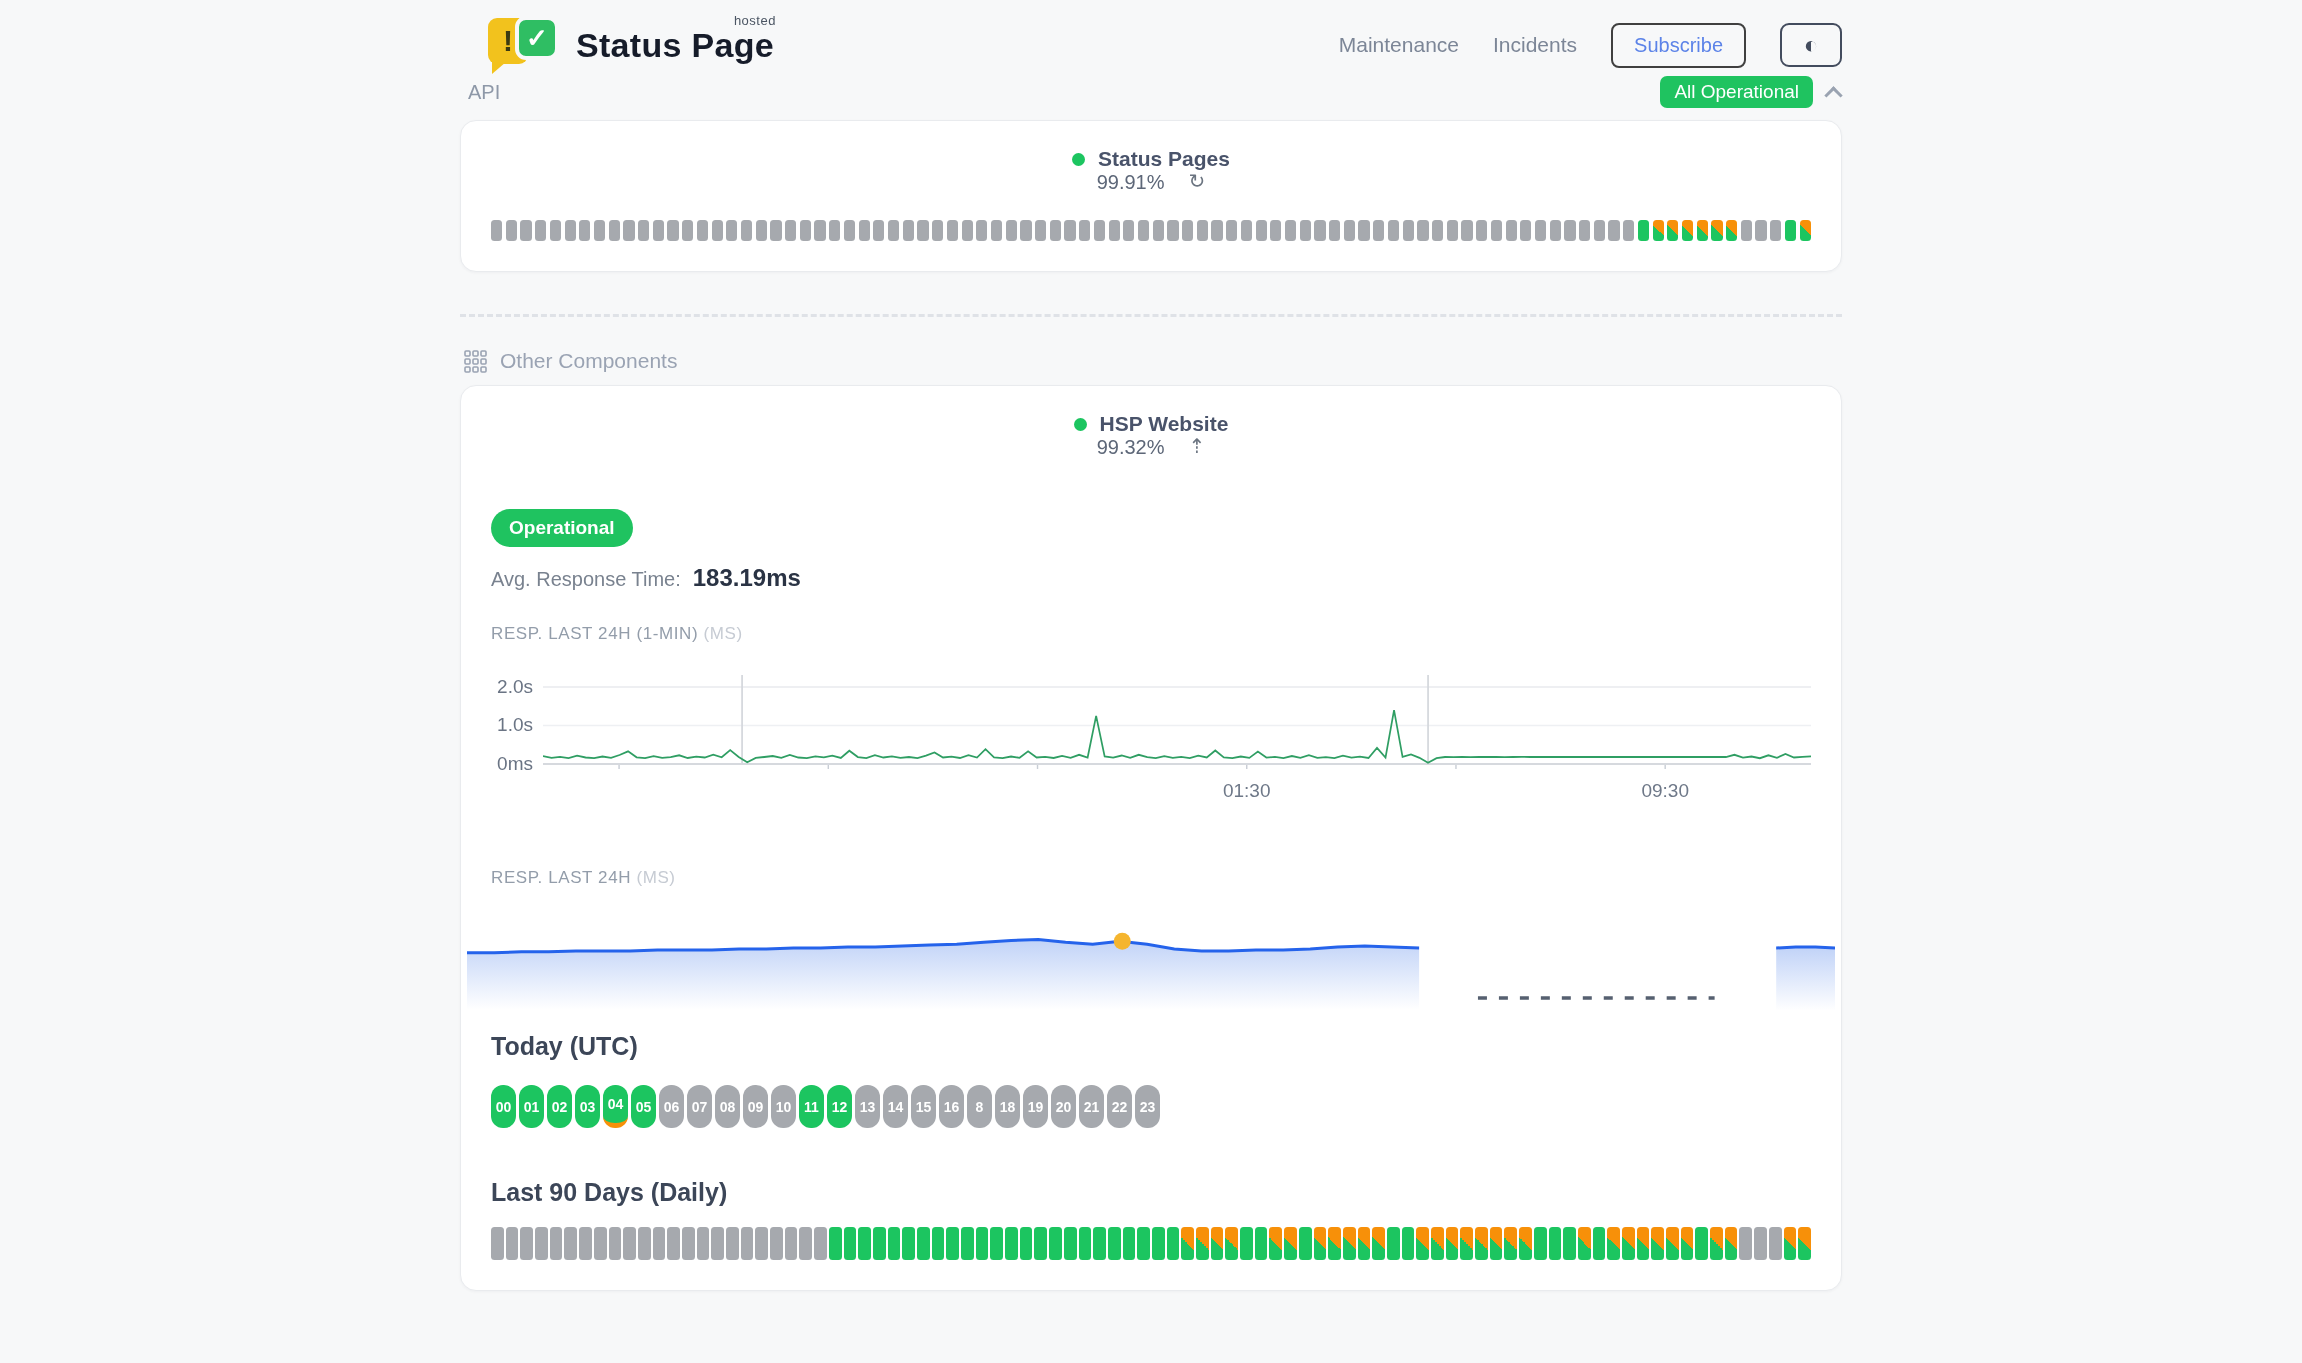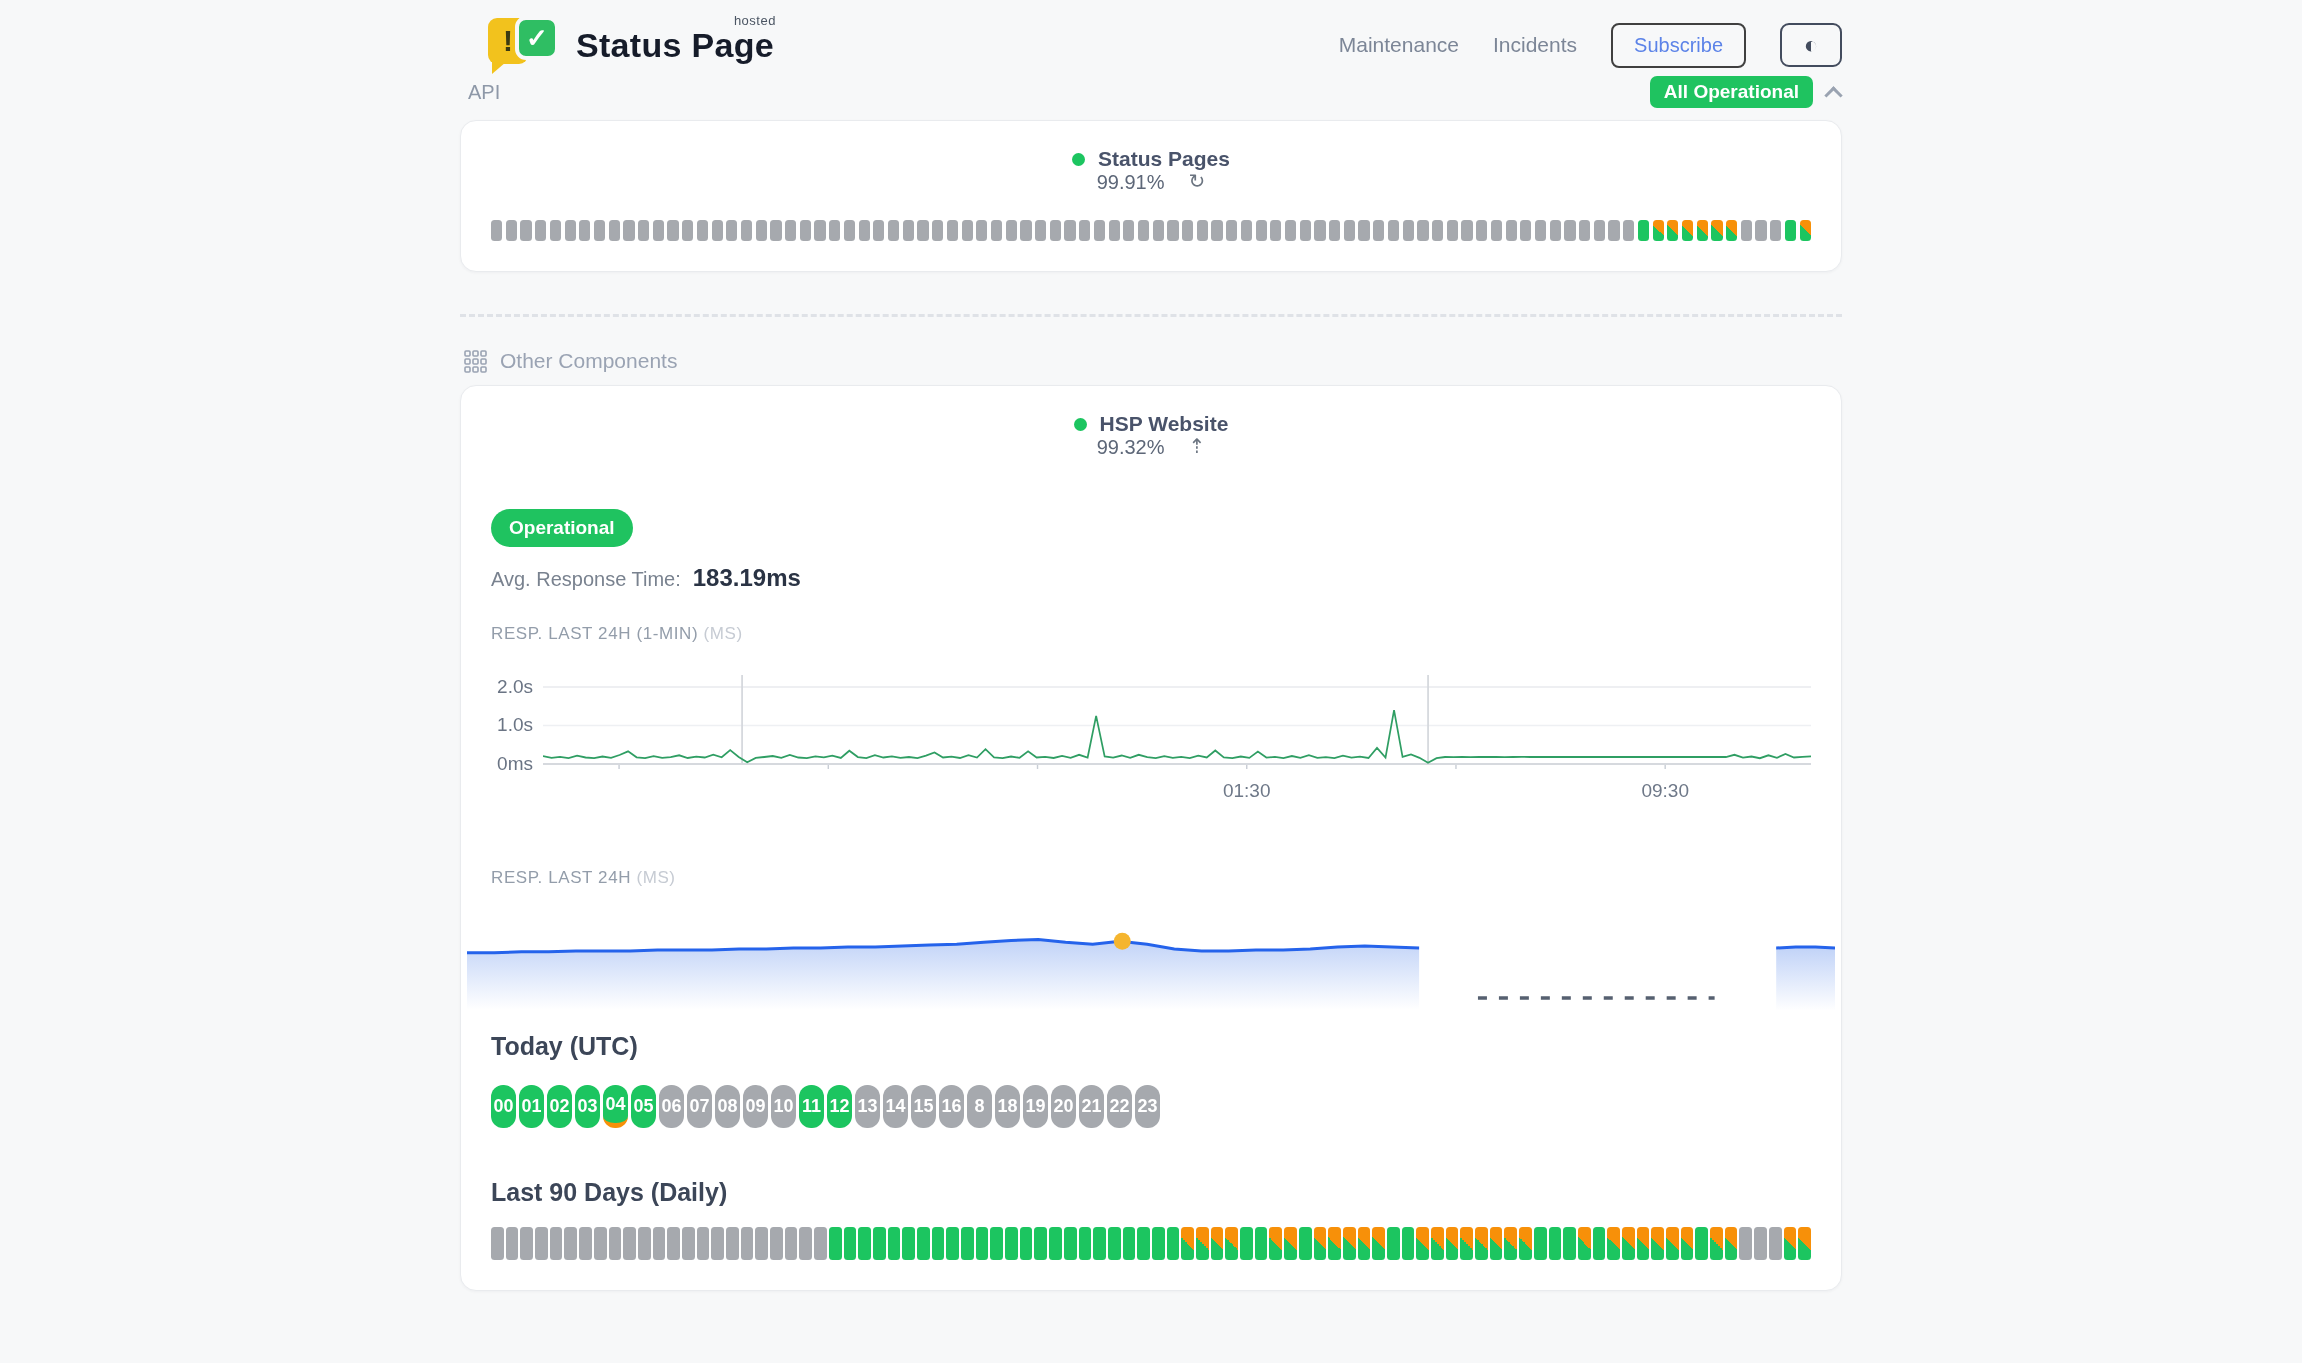--- a/index.html
+++ b/index.html
@@ -43,21 +43,21 @@
     width: 62px; height: 44px; background: transparent; border: 2px solid #434c5e; border-radius: 9px;
     display: flex; align-items: center; justify-content: center; cursor: pointer;
     font-size: 24px; color: #434c5e; line-height: 1;
   }
 
   
   .group-head { display: flex; justify-content: space-between; align-items: center; margin-top: 2px; padding: 0 2px 0 8px; }
   .group-title { font-size: 20px; color: #8e98a8; }
   .group-right { display: flex; align-items: center; gap: 14px; }
   .op-badge {
-    background: #1fc360; color: #fff; font-size: 19px; font-weight: 700;
+    background: #1fc360; color: #fff; font-size: 19px; font-weight: 400;
     border-radius: 7px; padding: 5px 14px;
   }
   .chev-up { width: 13px; height: 13px; border-left: 3px solid #9aa3b1; border-top: 3px solid #9aa3b1; transform: rotate(45deg); margin-top: 7px; cursor: pointer; }
 
   
   .card {
     background: #fff; border: 1px solid #e9ebee; border-radius: 16px;
     box-shadow: 0 1px 3px rgba(16,24,40,0.04);
     padding: 26px 30px 30px; margin-top: 12px;
   }
@@ -104,21 +104,21 @@
   .chart2-label { margin-top: 60px; }
   .c2-wrap { margin: 22px -24px 0; position: relative; height: 112px; }
   .c2-wrap svg { display: block; width: 100%; height: 112px; }
 
   .sub-title { font-size: 25px; font-weight: 600; color: #3c4658; }
   .today-title { margin-top: 10px; }
   .hours { display: flex; gap: 3px; margin-top: 24px; }
   .hour {
     width: 25px; height: 43px; border-radius: 12px;
     display: flex; align-items: center; justify-content: center;
-    color: #fff; font-size: 18px; font-weight: 600;
+    color: #fff; font-size: 14px; font-weight: 600;
   }
   .hg { background: #1cc560; }
   .hu { background: #a6a9ae; }
   .hgu { background: #1cc560; border-bottom: 5px solid #f79009; }
 
   .daily-title { margin-top: 50px; }
   .daily-strip { display: flex; gap: 2px; height: 33px; margin-top: 20px; }
   .daily-strip .bseg { flex: 1; border-radius: 3.5px; }
 </style>
 </head>

